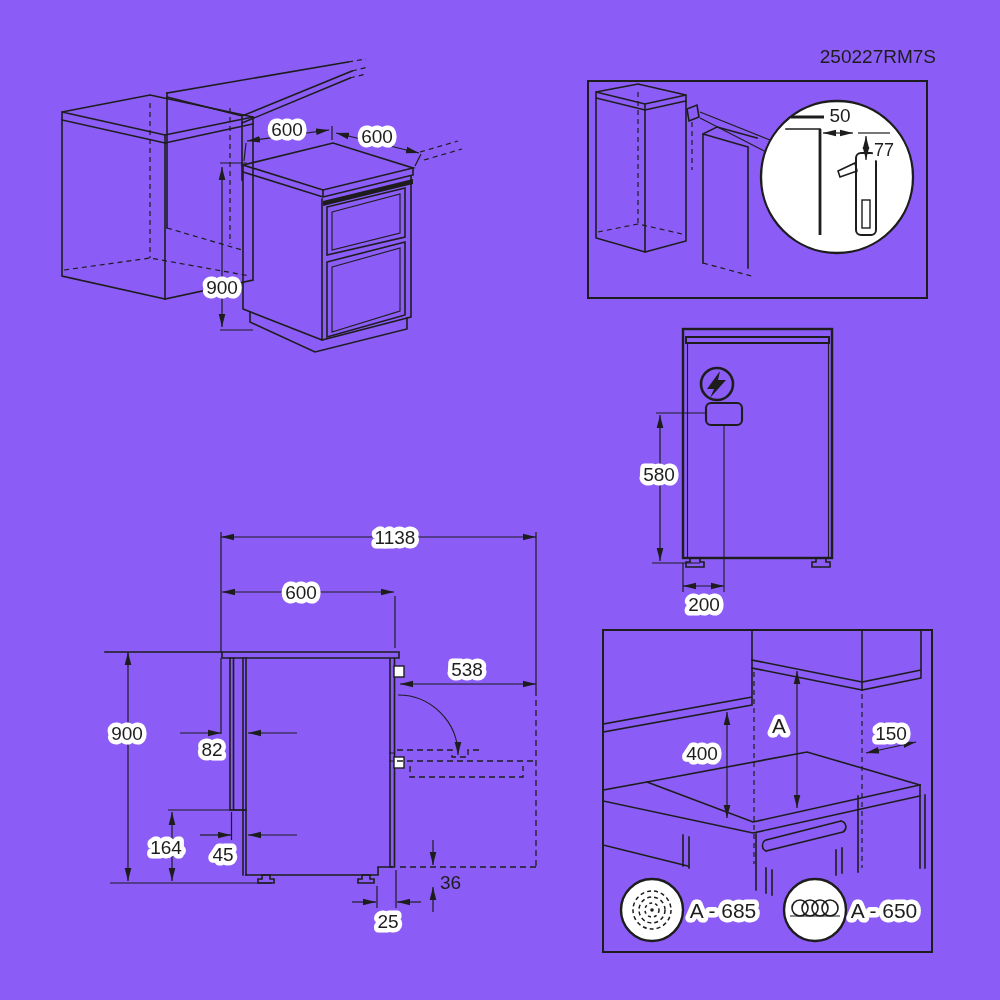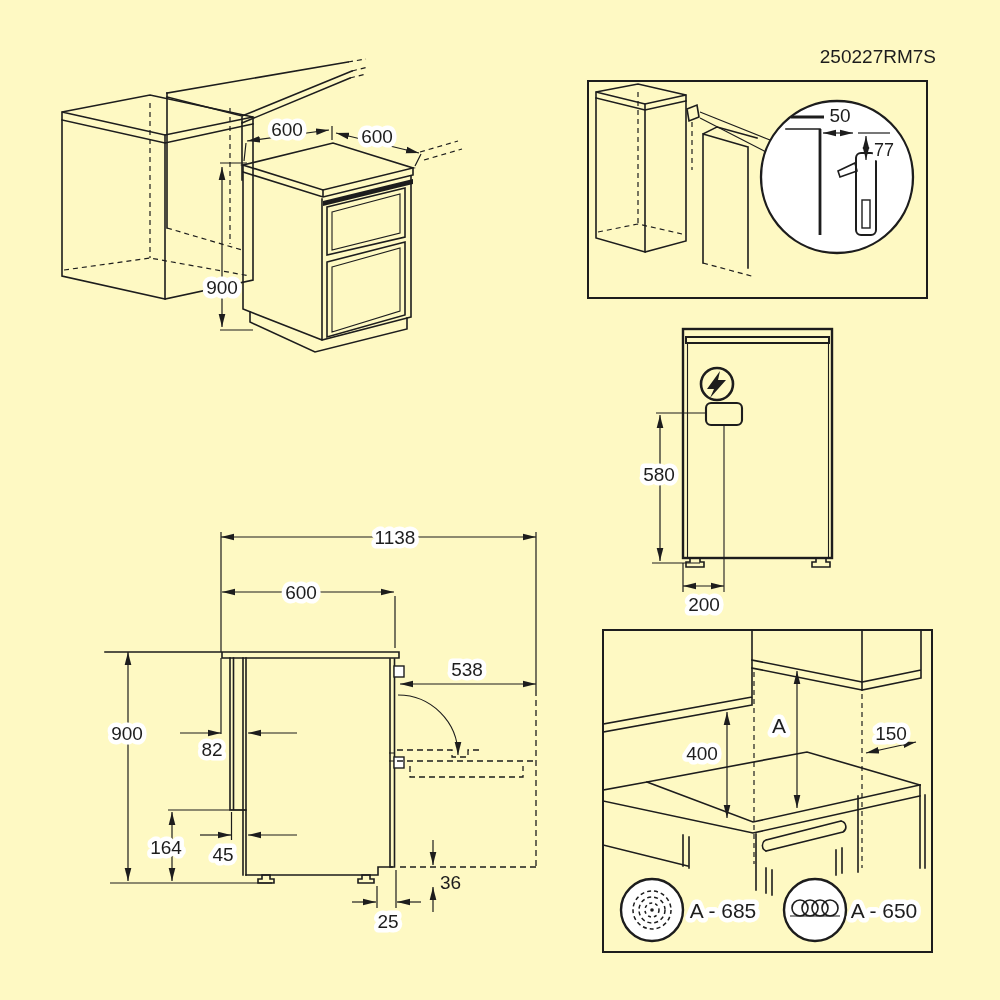--- a/index.html
+++ b/index.html
@@ -1,16 +1,16 @@
 <!DOCTYPE html>
 <html><head>
 <meta charset="utf-8">
 <style>
   html,body{margin:0;padding:0;background:#ffffff;}
-  .sheet{position:relative;width:1000px;height:1000px;background:#fef9c3;overflow:hidden;}
+  .sheet{position:relative;width:1000px;height:1000px;background:#8b5cf6;overflow:hidden;}
   svg{position:absolute;left:0;top:0;}
   .ln{stroke:#1d1d1d;stroke-width:1.6;fill:none;stroke-linecap:square;stroke-linejoin:miter;}
   .thn{stroke:#1d1d1d;stroke-width:1.1;fill:none;}
   .xthk{stroke:#1d1d1d;stroke-width:2.8;fill:none;}
   .dim{stroke:#1d1d1d;stroke-width:1.2;fill:none;}
   .dsh{stroke:#1d1d1d;stroke-width:1.3;fill:none;stroke-dasharray:6 4;}
   .dsh2{stroke:#1d1d1d;stroke-width:1.2;fill:none;stroke-dasharray:5 4;}
   .blk{fill:#1d1d1d;stroke:none;}
   text{font-family:"Liberation Sans", sans-serif;fill:#1d1d1d;}
   .lbl{font-size:19px;}

